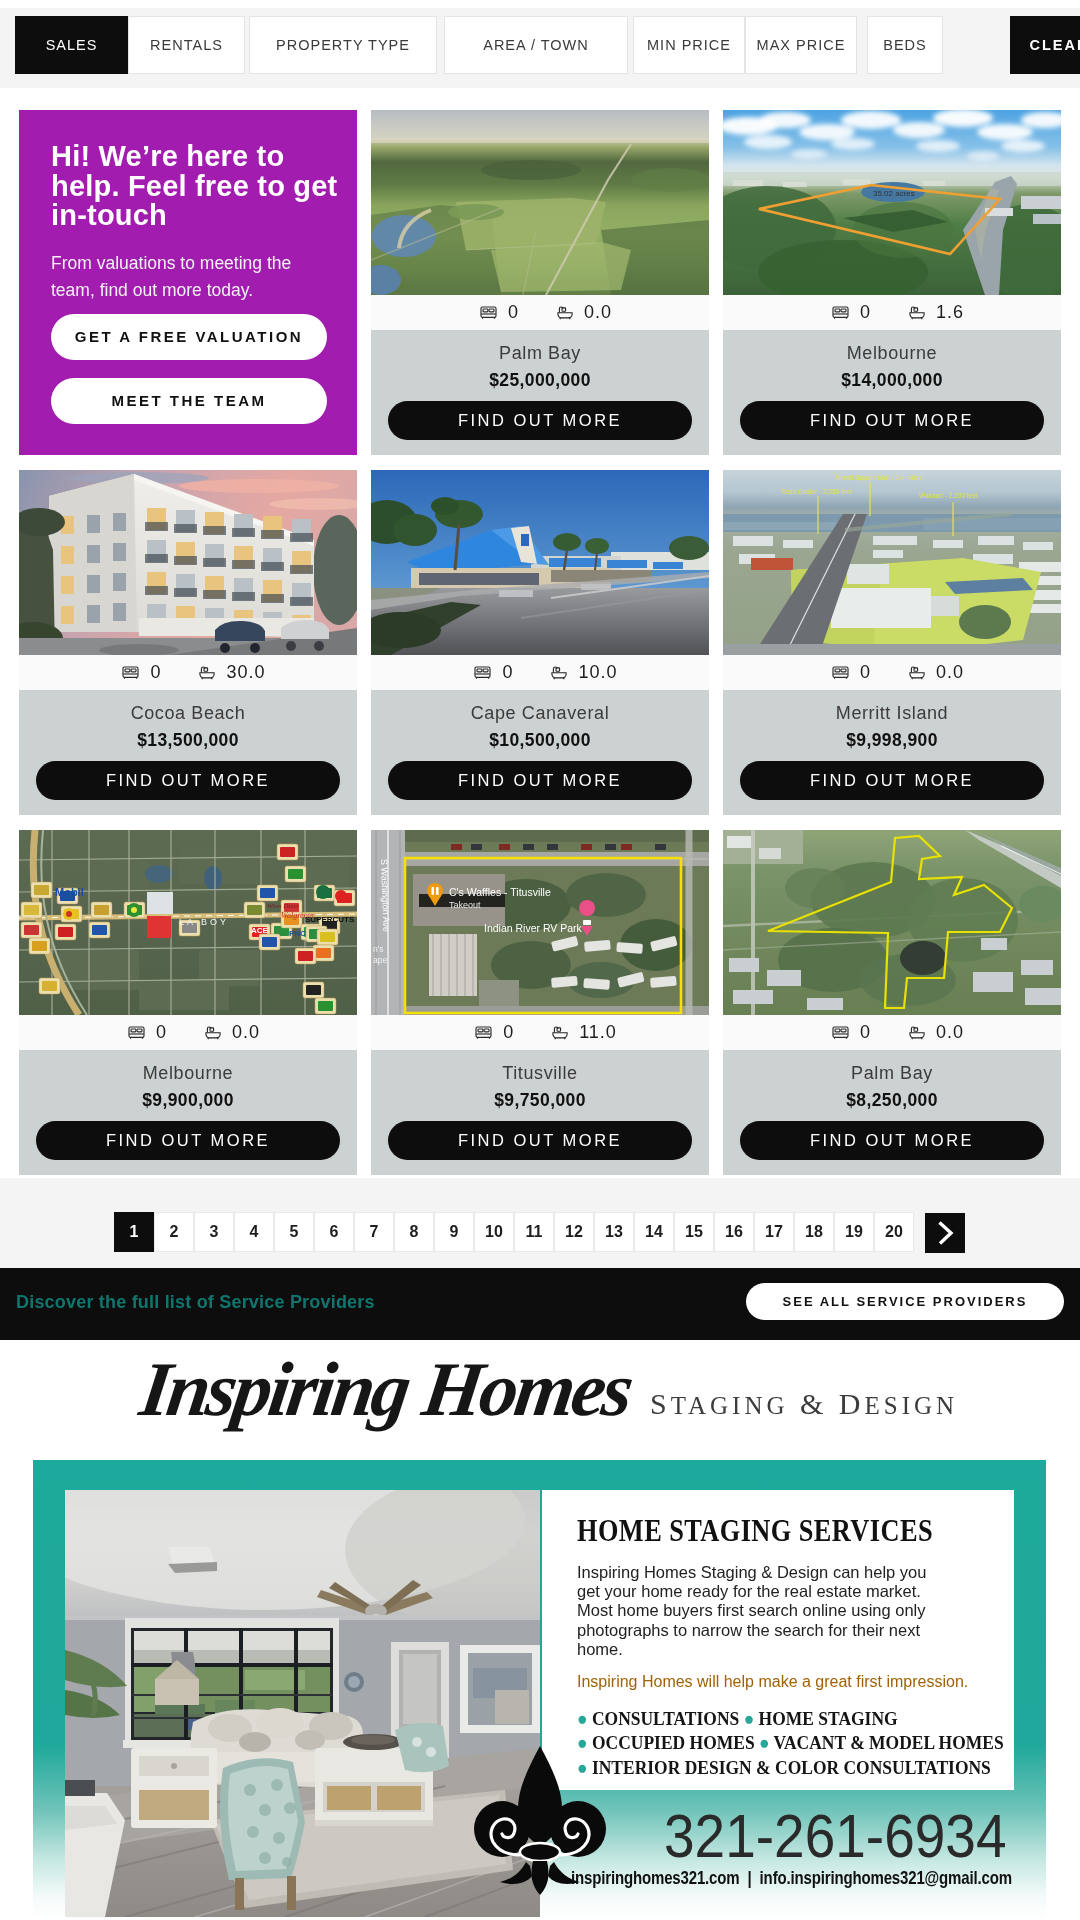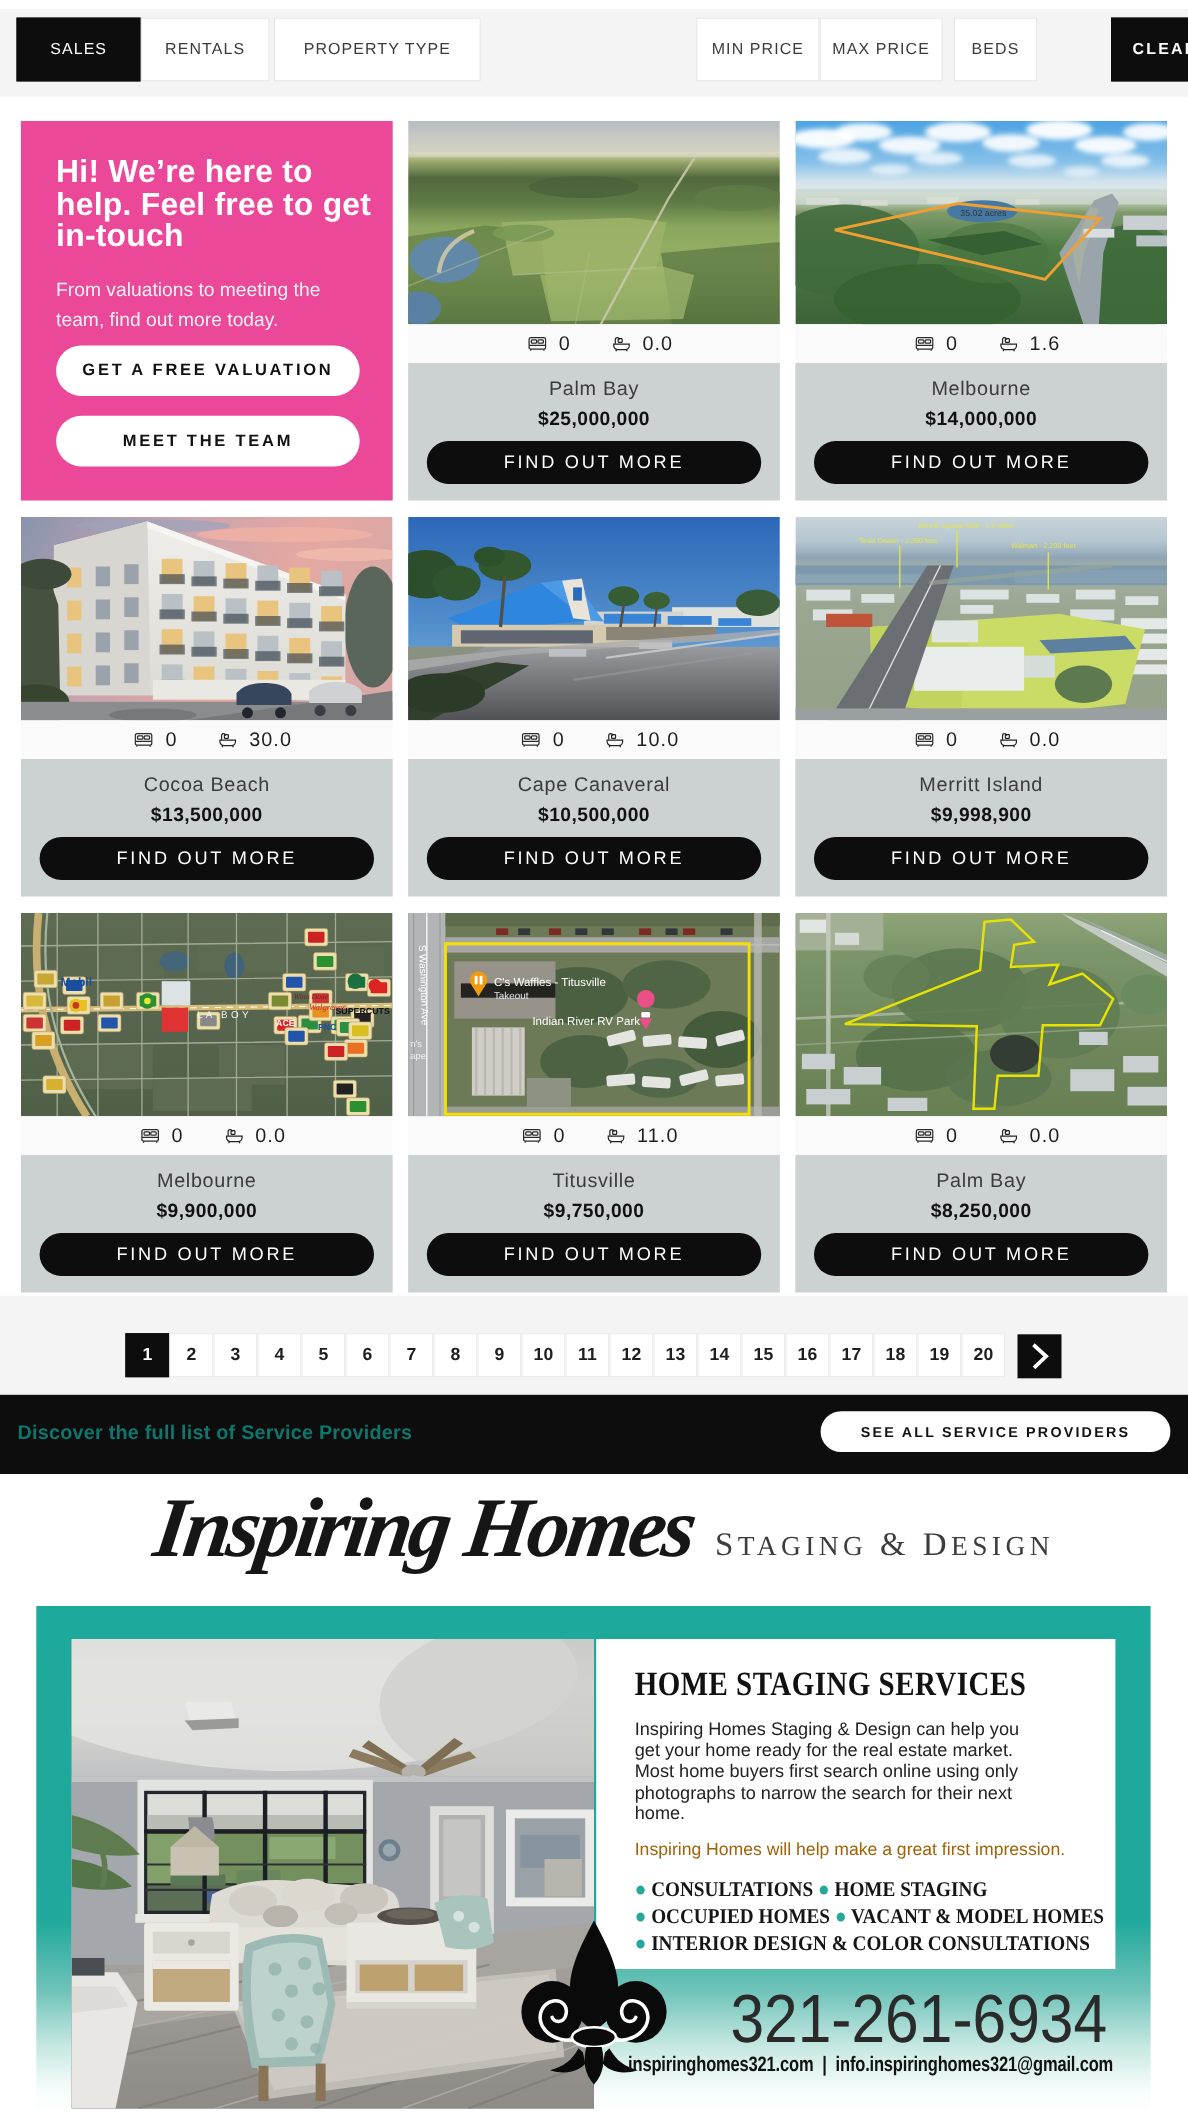--- a/index.html
+++ b/index.html
@@ -25,21 +25,21 @@
 .ibar .g2 { margin-left:38px; display:flex; align-items:center; }
 .ibar .g1 { display:flex; align-items:center; }
 .info { position:absolute; top:220px; left:0; width:338px; height:125px; background:#ccd2d2; text-align:center; }
 .city { padding-top:13px; font-size:18px; line-height:21px; color:#3b3b3b; letter-spacing:0.6px; }
 .price { margin-top:6px; font-size:17.5px; line-height:20px; font-weight:bold; color:#111; letter-spacing:0.4px; }
 .fom { position:absolute; left:17px; top:71px; width:304px; height:39px; background:#0d0d0d;
   border-radius:19.5px; color:#fff; font-size:16.5px; letter-spacing:2.5px; text-align:center;
   line-height:39px; }
 
 
-.promo { position:absolute; left:19px; top:110px; width:338px; height:345px; background:#ec4899; color:#fff; }
+.promo { position:absolute; left:19px; top:110px; width:338px; height:345px; background:#a21caf; color:#fff; }
 .promo h2 { position:absolute; left:32px; top:32px; font-size:29px; line-height:29.5px; font-weight:bold; letter-spacing:0.2px; }
 .promo p { position:absolute; left:32px; top:140px; font-size:17.5px; line-height:26.5px; color:#f2f2f2; }
 .pbtn { position:absolute; left:32px; width:276px; height:46px; background:#fff; border-radius:23px;
   color:#111; font-weight:bold; font-size:15px; letter-spacing:2.5px; text-align:center; line-height:46px; }
 
 
 .pagerband { position:absolute; left:0; top:1178px; width:1080px; height:90px; background:#f4f4f4; }
 .pcell { position:absolute; top:1212px; width:40px; height:40px; background:#fff; border:1px solid #e9e9e9;
   color:#1e1e1e; font-size:16px; font-weight:bold; text-align:center; line-height:38px; }
 .pcell.on { background:#0d0d0d; color:#fff; border-color:#0d0d0d; }
@@ -70,20 +70,21 @@
   white-space:nowrap; transform:scaleX(0.79); transform-origin:0 0; letter-spacing:-0.2px; }
 </style>
 </head>
 <body>
 <div class="page">
 
   <div class="topbar"></div>
   <div class="fbtn dark" style="left:15px; width:113px;">SALES</div>
   <div class="fbtn" style="left:128px; width:117px;">RENTALS</div>
   <div class="fbtn" style="left:249px; width:188px;">PROPERTY TYPE</div>
+  <div class="fbtn" style="left:444px; width:184px;">AREA / TOWN</div>
   <div class="fbtn" style="left:633px; width:112px;">MIN PRICE</div>
   <div class="fbtn" style="left:745px; width:112px;">MAX PRICE</div>
   <div class="fbtn" style="left:867px; width:76px;">BEDS</div>
   <div class="fbtn dark bold" style="left:966px; width:99px; letter-spacing:2px;">CLEAR</div>
 
   <div class="promo">
     <h2>Hi! We’re here to<br>help. Feel free to get<br>in-touch</h2>
     <p>From valuations to meeting the<br>team, find out more today.</p>
     <div class="pbtn" style="top:204px;">GET A FREE VALUATION</div>
     <div class="pbtn" style="top:268px;">MEET THE TEAM</div>

